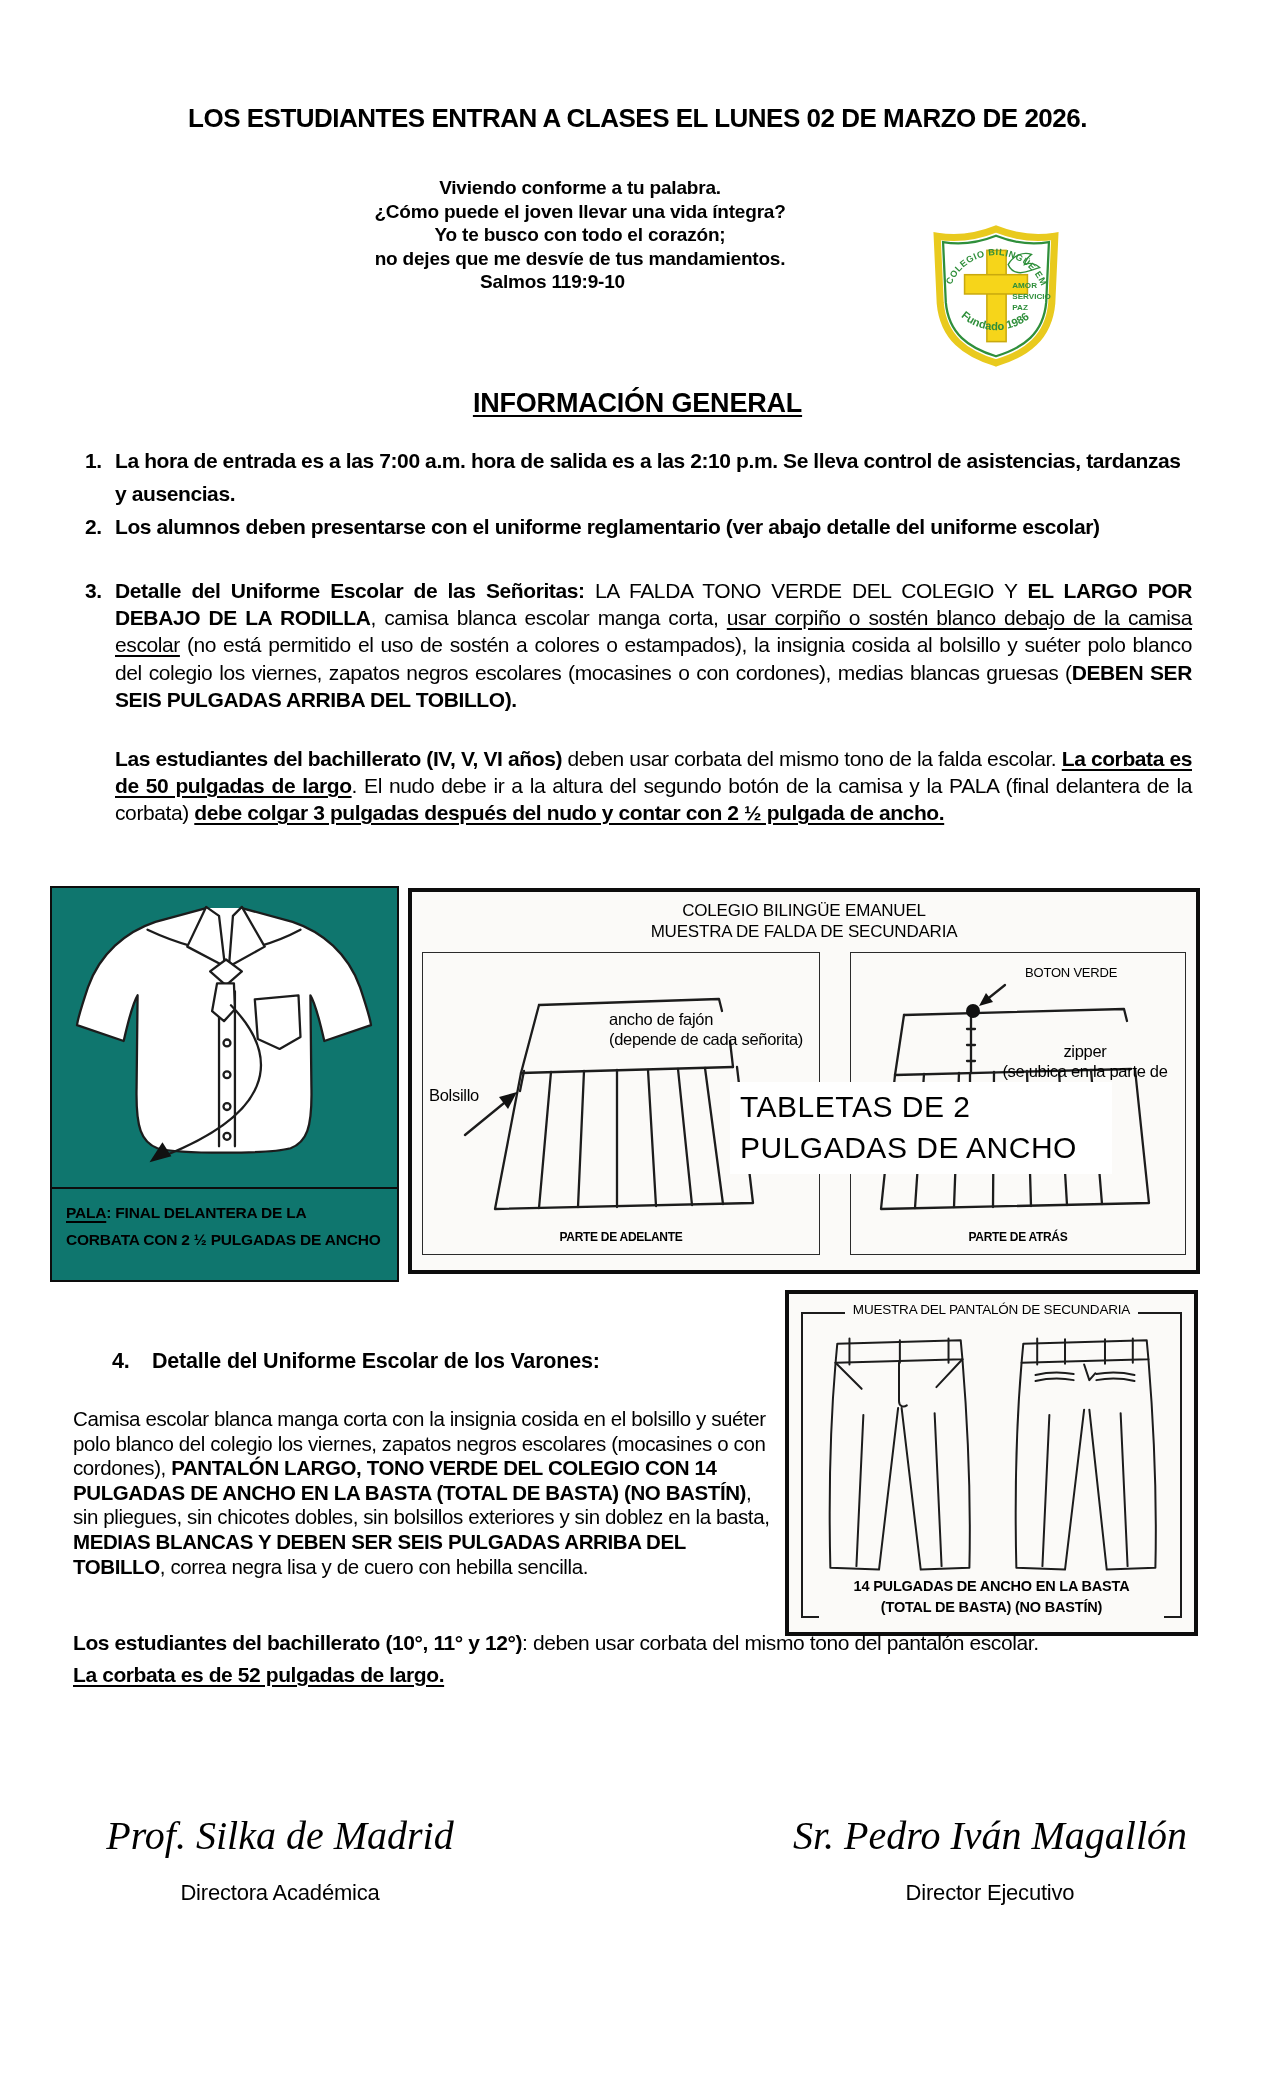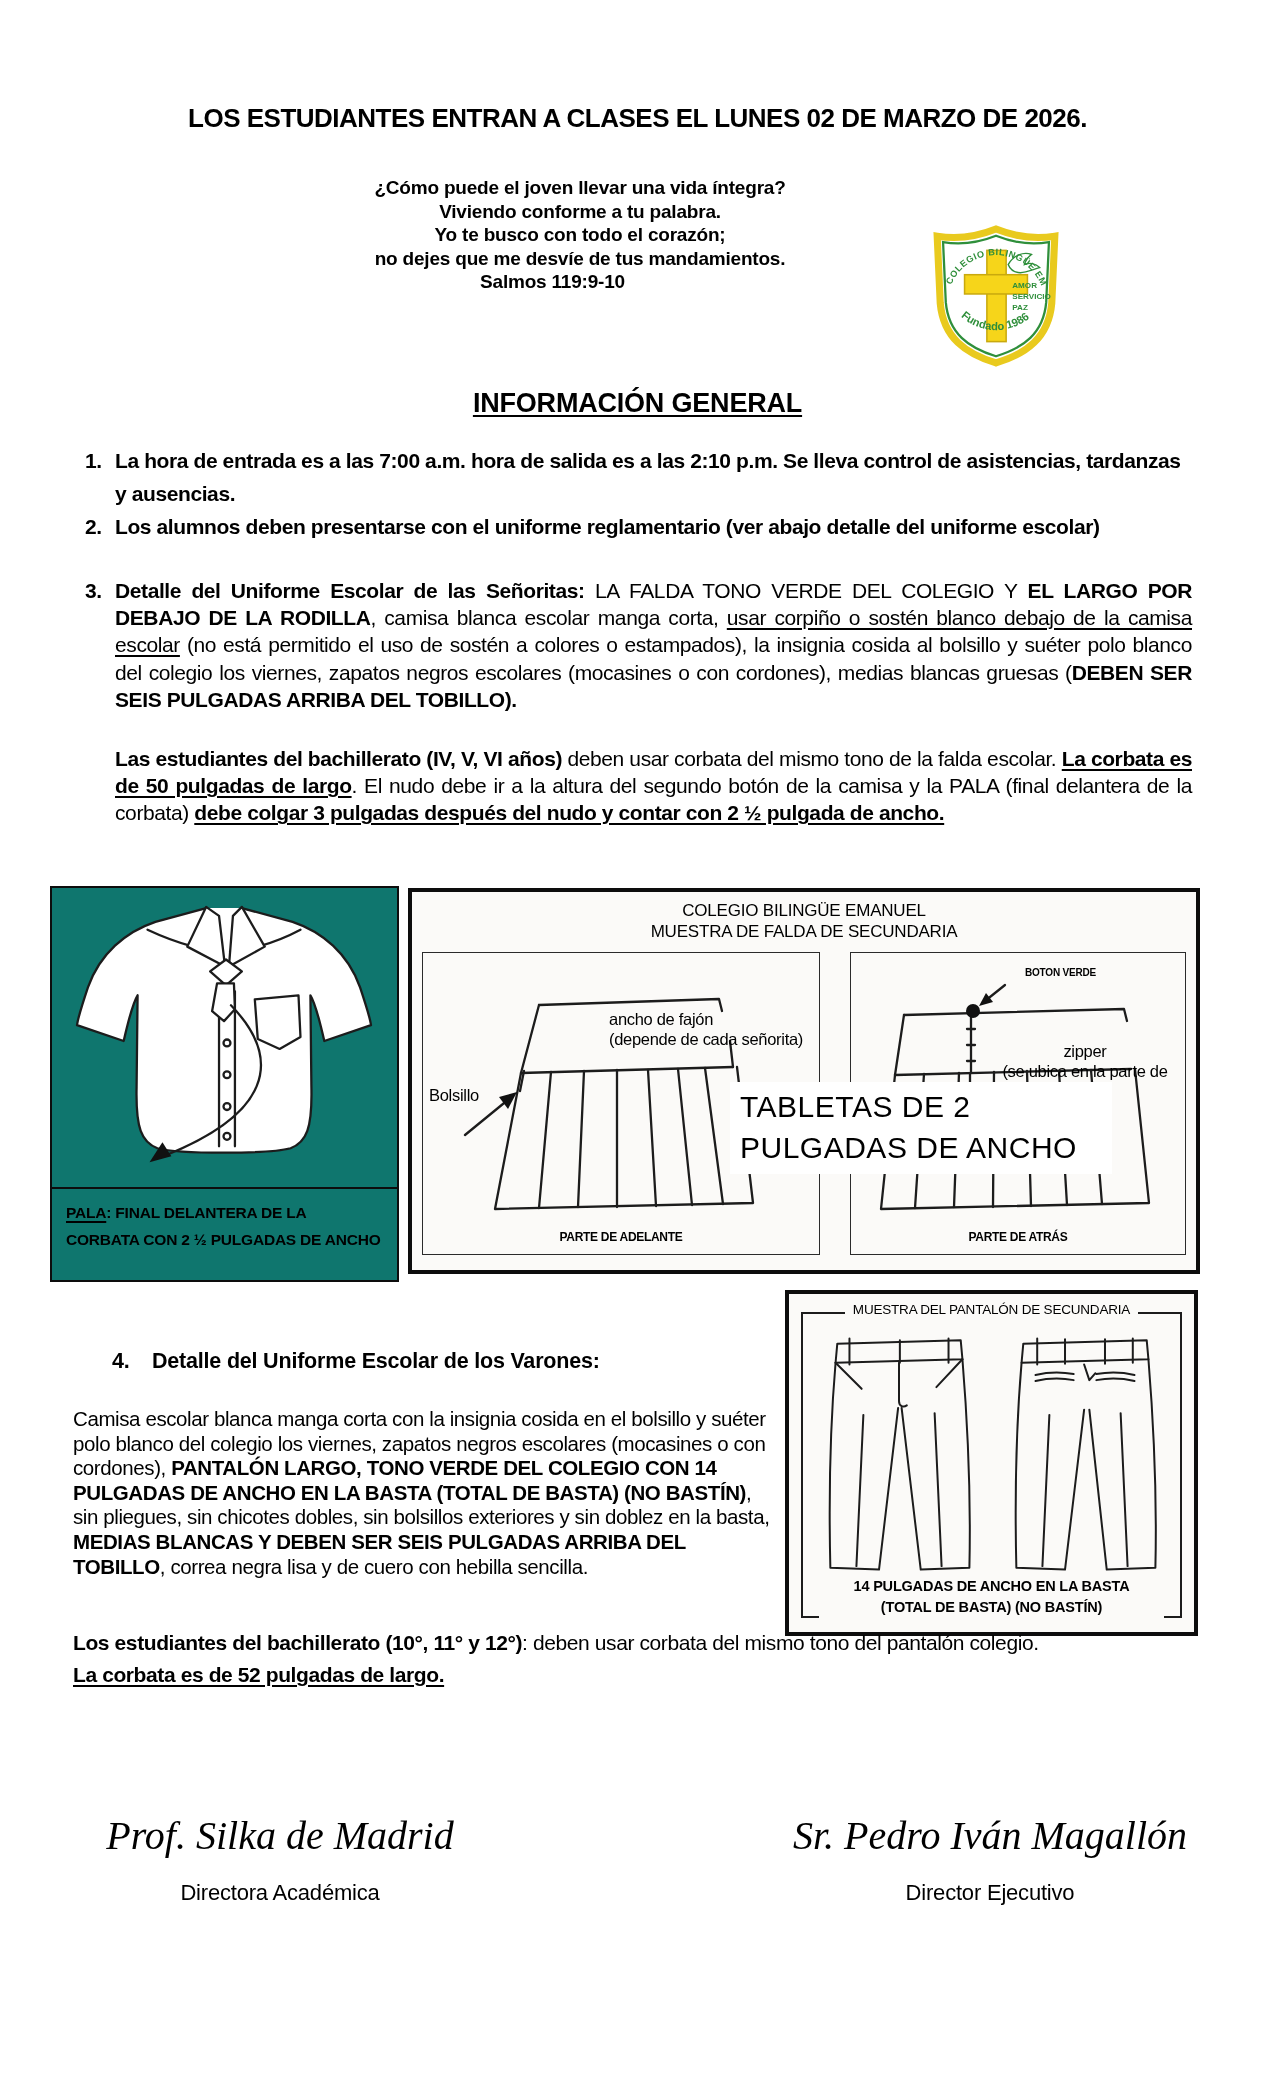--- a/index.html
+++ b/index.html
@@ -40,21 +40,21 @@
   .falda-title{position:absolute;left:0;right:0;top:8px;text-align:center;font-size:17px;line-height:21px;letter-spacing:-0.2px;}
   .panel{position:absolute;top:60px;height:301px;border:1.5px solid #2b2b2b;}
   #panel-left{left:10px;width:396px;}
   #panel-right{left:438px;width:334px;}
   .panel svg{position:absolute;}
   .fig-label{position:absolute;font-size:16.5px;line-height:20px;letter-spacing:-0.3px;}
   .panel-caption{position:absolute;left:0;right:0;bottom:10px;text-align:center;
                  font-size:12px;font-weight:700;letter-spacing:-0.3px;}
   #tabletas{position:absolute;left:318px;top:190px;width:372px;background:#fff;
             font-size:30px;line-height:41px;letter-spacing:0.5px;padding:4px 0 6px 10px;z-index:3;}
-  #label-boton{font-size:10px;font-weight:700;letter-spacing:-0.2px;padding-left:12px;}
+  #label-boton{font-size:13px;font-weight:400;letter-spacing:-0.2px;padding-left:12px;}
   #zipper-label{text-align:center;}
 
   #heading4{position:absolute;left:112px;top:1349px;display:flex;font-size:21.5px;font-weight:700;letter-spacing:-0.2px;}
   #heading4 .num{width:40px;flex:none;}
 
   #varones-para{position:absolute;left:73px;top:1407px;width:707px;font-size:20.5px;
                 line-height:24.6px;letter-spacing:-0.4px;}
 
   #pants-box{left:785px;top:1290px;width:405px;height:338px;border-width:4px;}
   .pants-frame{position:absolute;left:12px;top:18px;right:12px;bottom:14px;border:2px solid #1c1c1c;}
@@ -80,22 +80,22 @@
 </head>
 <body>
 
 <div class="page">
 
   <div class="title">
     <div><span class="b">LOS ESTUDIANTES ENTRAN A CLASES EL LUNES 02 DE MARZO DE 2026.</span></div>
   </div>
 
   <div class="verse">
+    <div>Viviendo conforme a tu palabra.</div>
     <div>¿Cómo puede el joven llevar una vida íntegra?</div>
-    <div>Viviendo conforme a tu palabra.</div>
     <div>Yo te busco con todo el corazón;</div>
     <div>no dejes que me desvíe de tus mandamientos.</div>
     <div class="ref">Salmos 119:9-10</div>
   </div>
 
   <svg id="logo" viewBox="0 0 128 142">
     <path d="M64,5 C84,13 104,15 122,12 L119,78 C116,112 94,128 64,137 C34,128 12,112 9,78 L6,12 C24,15 44,13 64,5 Z" fill="#ffffff" stroke="#e9ca1e" stroke-width="7"></path>
     <path d="M64,5 C84,13 104,15 122,12 L119,78 C116,112 94,128 64,137 C34,128 12,112 9,78 L6,12 C24,15 44,13 64,5 Z" transform="translate(64,71) scale(0.90) translate(-64,-71)" fill="none" stroke="#2f8f3b" stroke-width="2.5"></path>
     <rect x="55" y="26" width="19" height="90" fill="#f6d51a" stroke="#c9a90e" stroke-width="1.5"></rect>
     <rect x="33" y="50" width="62" height="19" fill="#f6d51a" stroke="#c9a90e" stroke-width="1.5"></rect>
@@ -238,21 +238,21 @@
       <path class="ln" d="M12,40 C6,110 4,190 6,276 M6,276 L62,278 M62,278 L84,94"></path>
       <path class="ln" d="M158,36 C164,110 168,190 166,276 M166,276 L110,278 M110,278 L90,94"></path>
       <path class="ln" d="M44,100 L36,274 M126,98 L134,274"></path>
     </svg>
     <div class="pants-caption">
       <div>14 PULGADAS DE ANCHO EN LA BASTA</div>
       <div>(TOTAL DE BASTA) (NO BASTÍN)</div>
     </div>
   </div>
 
-  <div id="bach-line1"><span class="b">Los estudiantes del bachillerato (10°, 11° y 12°)</span><span>: deben usar corbata del mismo tono del pantalón colegio.</span></div>
+  <div id="bach-line1"><span class="b">Los estudiantes del bachillerato (10°, 11° y 12°)</span><span>: deben usar corbata del mismo tono del pantalón escolar.</span></div>
   <div id="bach-line2"><span class="b u">La corbata es de 52 pulgadas de largo.</span></div>
 
   <div class="sig" id="sig-left">
     <div class="sig-name">Prof. Silka de Madrid</div>
     <div class="sig-title">Directora Académica</div>
   </div>
   <div class="sig" id="sig-right">
     <div class="sig-name">Sr. Pedro Iván Magallón</div>
     <div class="sig-title">Director Ejecutivo</div>
   </div>

